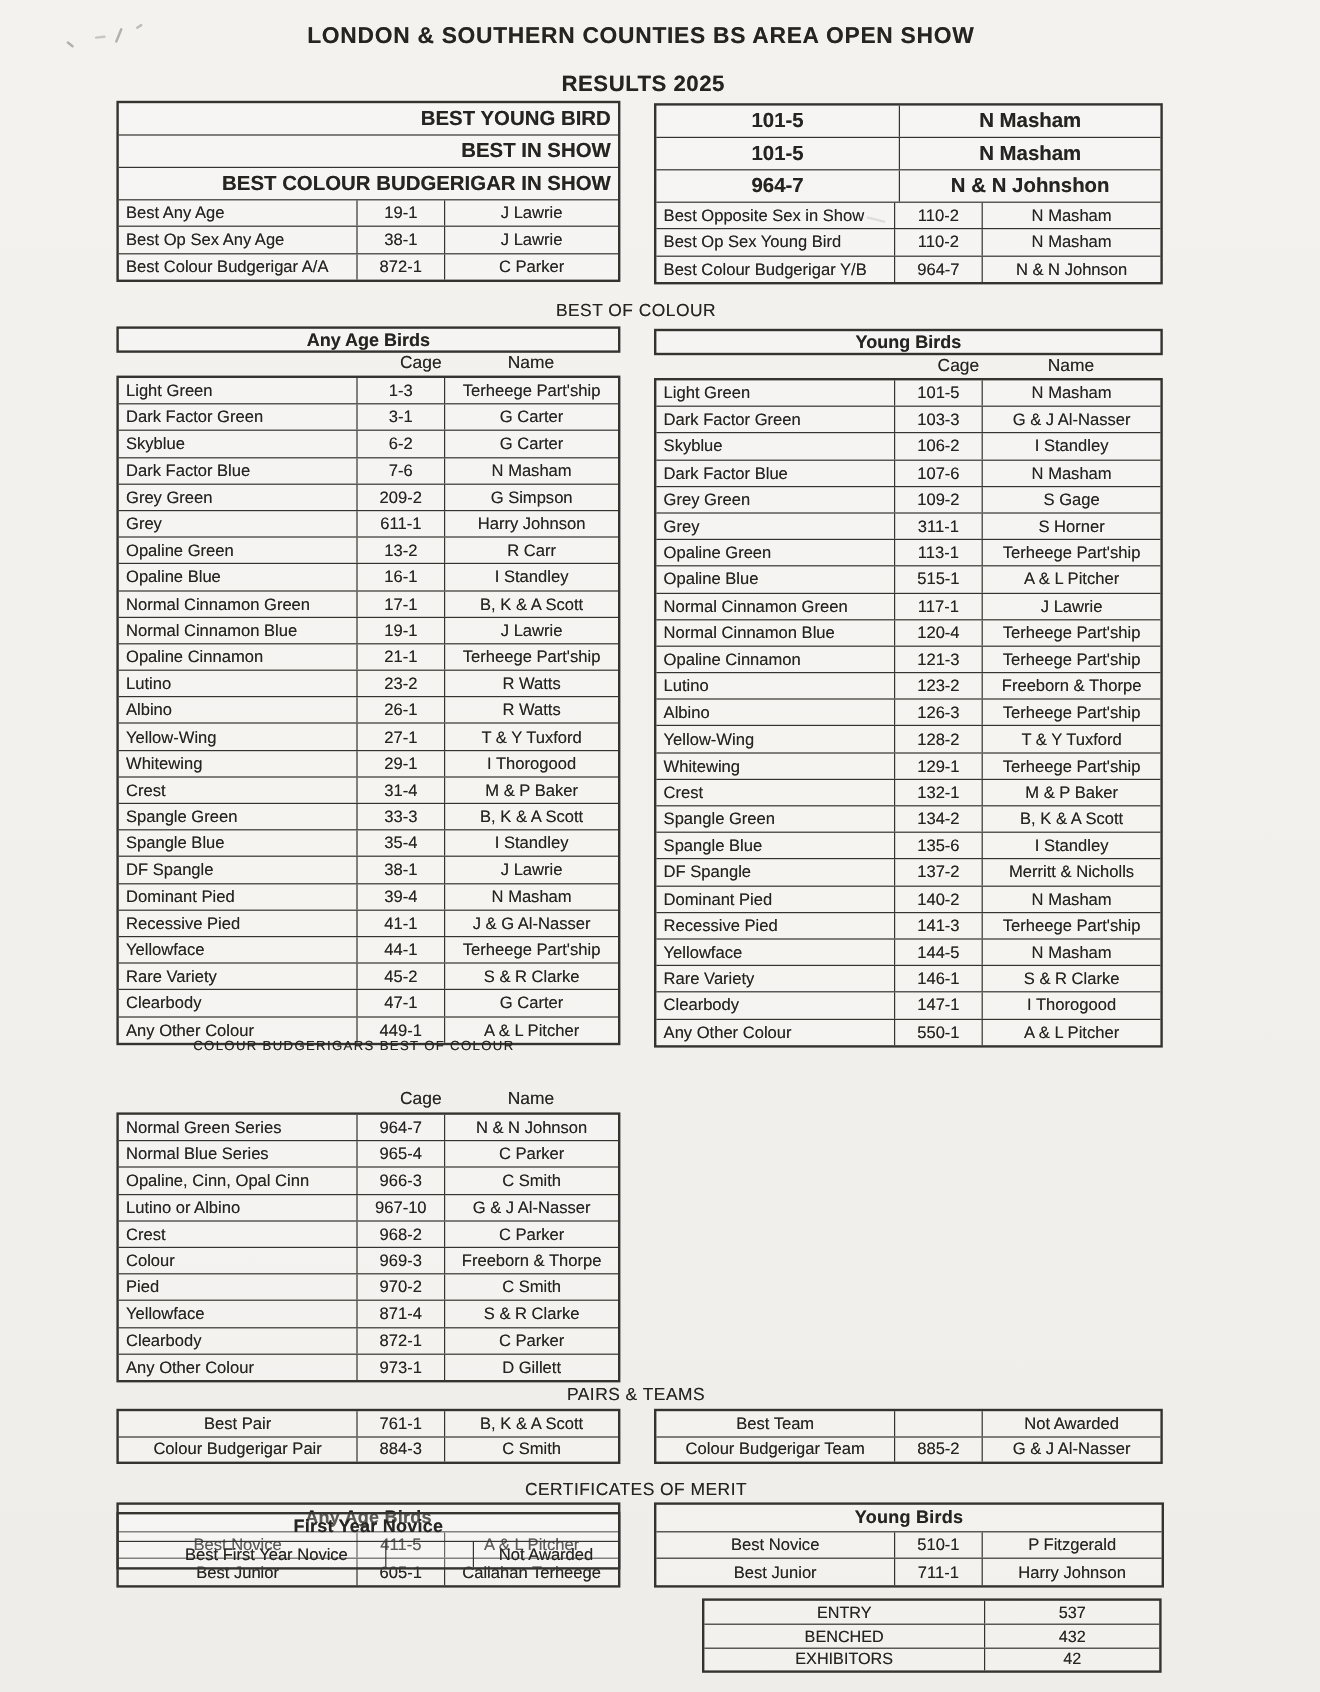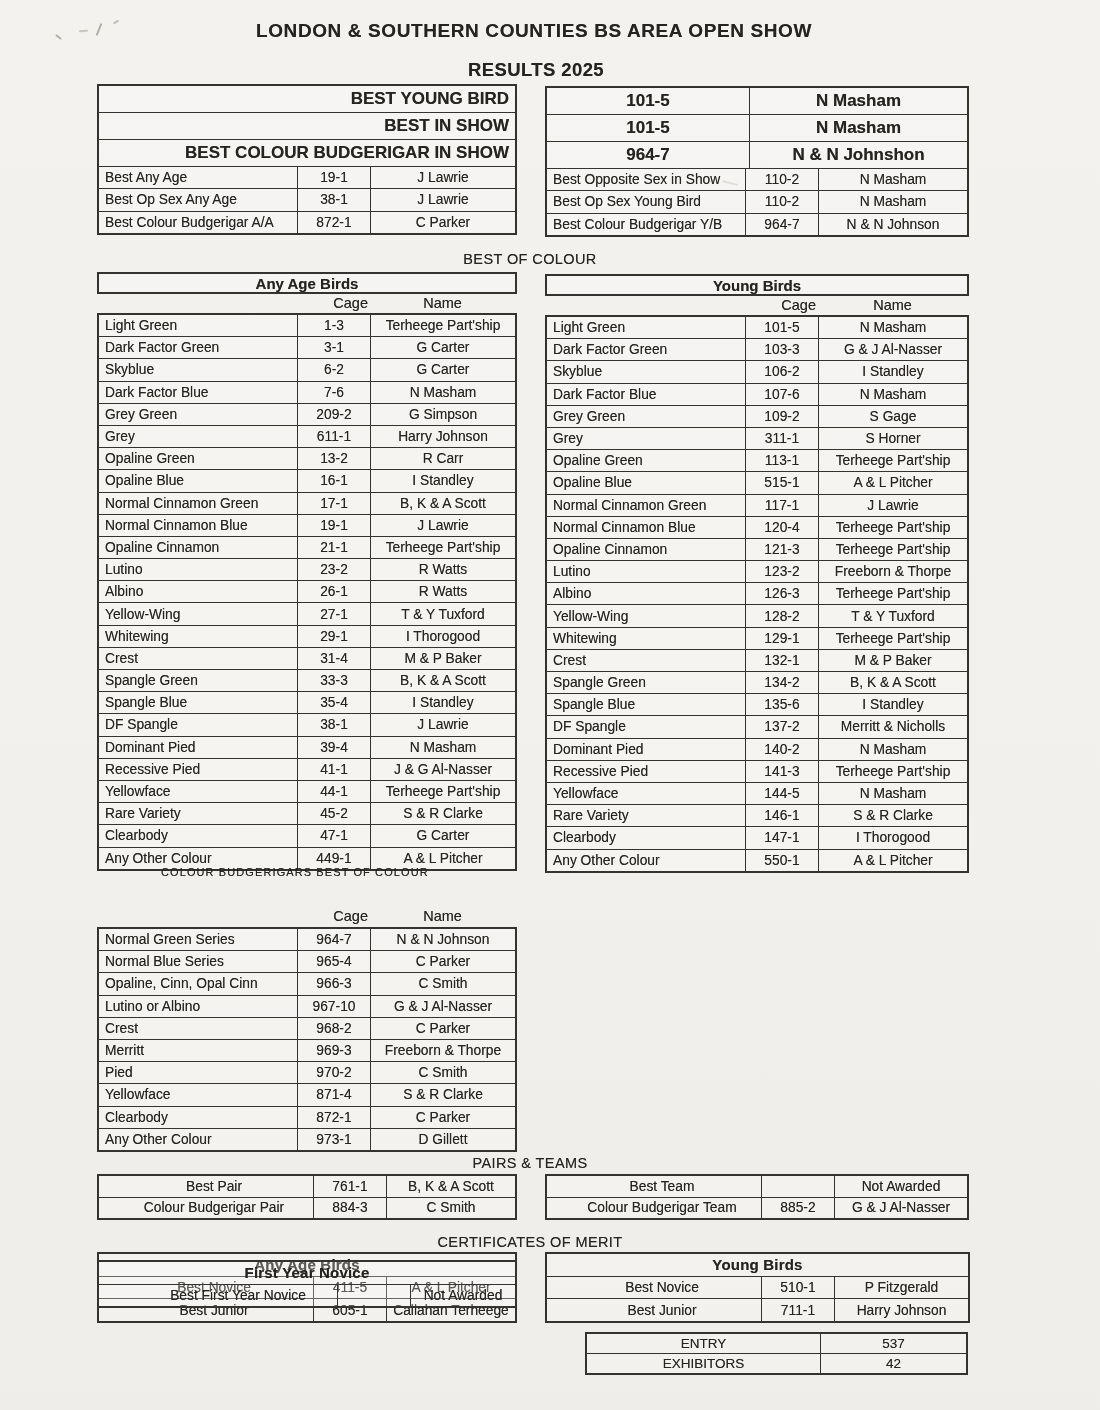--- a/index.html
+++ b/index.html
@@ -45,21 +45,21 @@
     box-sizing:border-box;
   }
   .trow{display:flex;align-items:center;height:21.2px;font-size:13.8px;}
   .trow + .trow{border-top:1.5px solid var(--ln);}
   [data-repeat] + [data-repeat] > .trow:first-child,
   .hdr + [data-repeat] > .trow:first-child{border-top:1.5px solid var(--ln);}
   .cell{box-sizing:border-box;height:100%;display:flex;align-items:center;white-space:nowrap;}
   .c-variety,.c-label{flex:0 0 198px;padding-left:6px;}
   .c-cage{flex:0 0 73px;border-left:1.5px solid var(--ln);justify-content:center;}
   .c-name{flex:1;border-left:1.5px solid var(--ln);justify-content:center;}
-  .center .c-label{justify-content:center;padding-left:0;margin-left:16px;}
+  .center .c-label{justify-content:center;padding-left:0;}
   
   .merged .trow{height:25.9px;font-weight:700;font-size:17px;}
   .c-text{flex:1;justify-content:flex-end;padding-right:6px;}
   .mr .c-cage{flex:0 0 202px;border-left:none;}
   .plain .trow{height:21.5px;}
   
   .hdr{
     display:flex;align-items:center;justify-content:center;
     height:21.5px;font-size:15px;font-weight:600;letter-spacing:0.2px;
   }
@@ -483,21 +483,21 @@
           <div class="cell c-variety">Lutino or Albino</div>
           <div class="cell c-cage">967-10</div>
           <div class="cell c-name">G &amp; J Al-Nasser</div>
         </div>
         <div class="trow">
           <div class="cell c-variety">Crest</div>
           <div class="cell c-cage">968-2</div>
           <div class="cell c-name">C Parker</div>
         </div>
         <div class="trow">
-          <div class="cell c-variety">Merritt</div>
+          <div class="cell c-variety">Colour</div>
           <div class="cell c-cage">969-3</div>
           <div class="cell c-name">Freeborn &amp; Thorpe</div>
         </div>
         <div class="trow">
           <div class="cell c-variety">Pied</div>
           <div class="cell c-cage">970-2</div>
           <div class="cell c-name">C Smith</div>
         </div>
         <div class="trow">
           <div class="cell c-variety">Yellowface</div>
@@ -589,19 +589,23 @@
         </div>
       </div>
   </div>
   <div class="tbl t-stats">
     <div data-repeat="stats.rows">
         <div class="trow">
           <div class="cell c-label">ENTRY</div>
           <div class="cell c-value">537</div>
         </div>
         <div class="trow">
+          <div class="cell c-label">BENCHED</div>
+          <div class="cell c-value">432</div>
+        </div>
+        <div class="trow">
           <div class="cell c-label">EXHIBITORS</div>
           <div class="cell c-value">42</div>
         </div>
       </div>
   </div>
 
 </div>
 
 </body></html>

